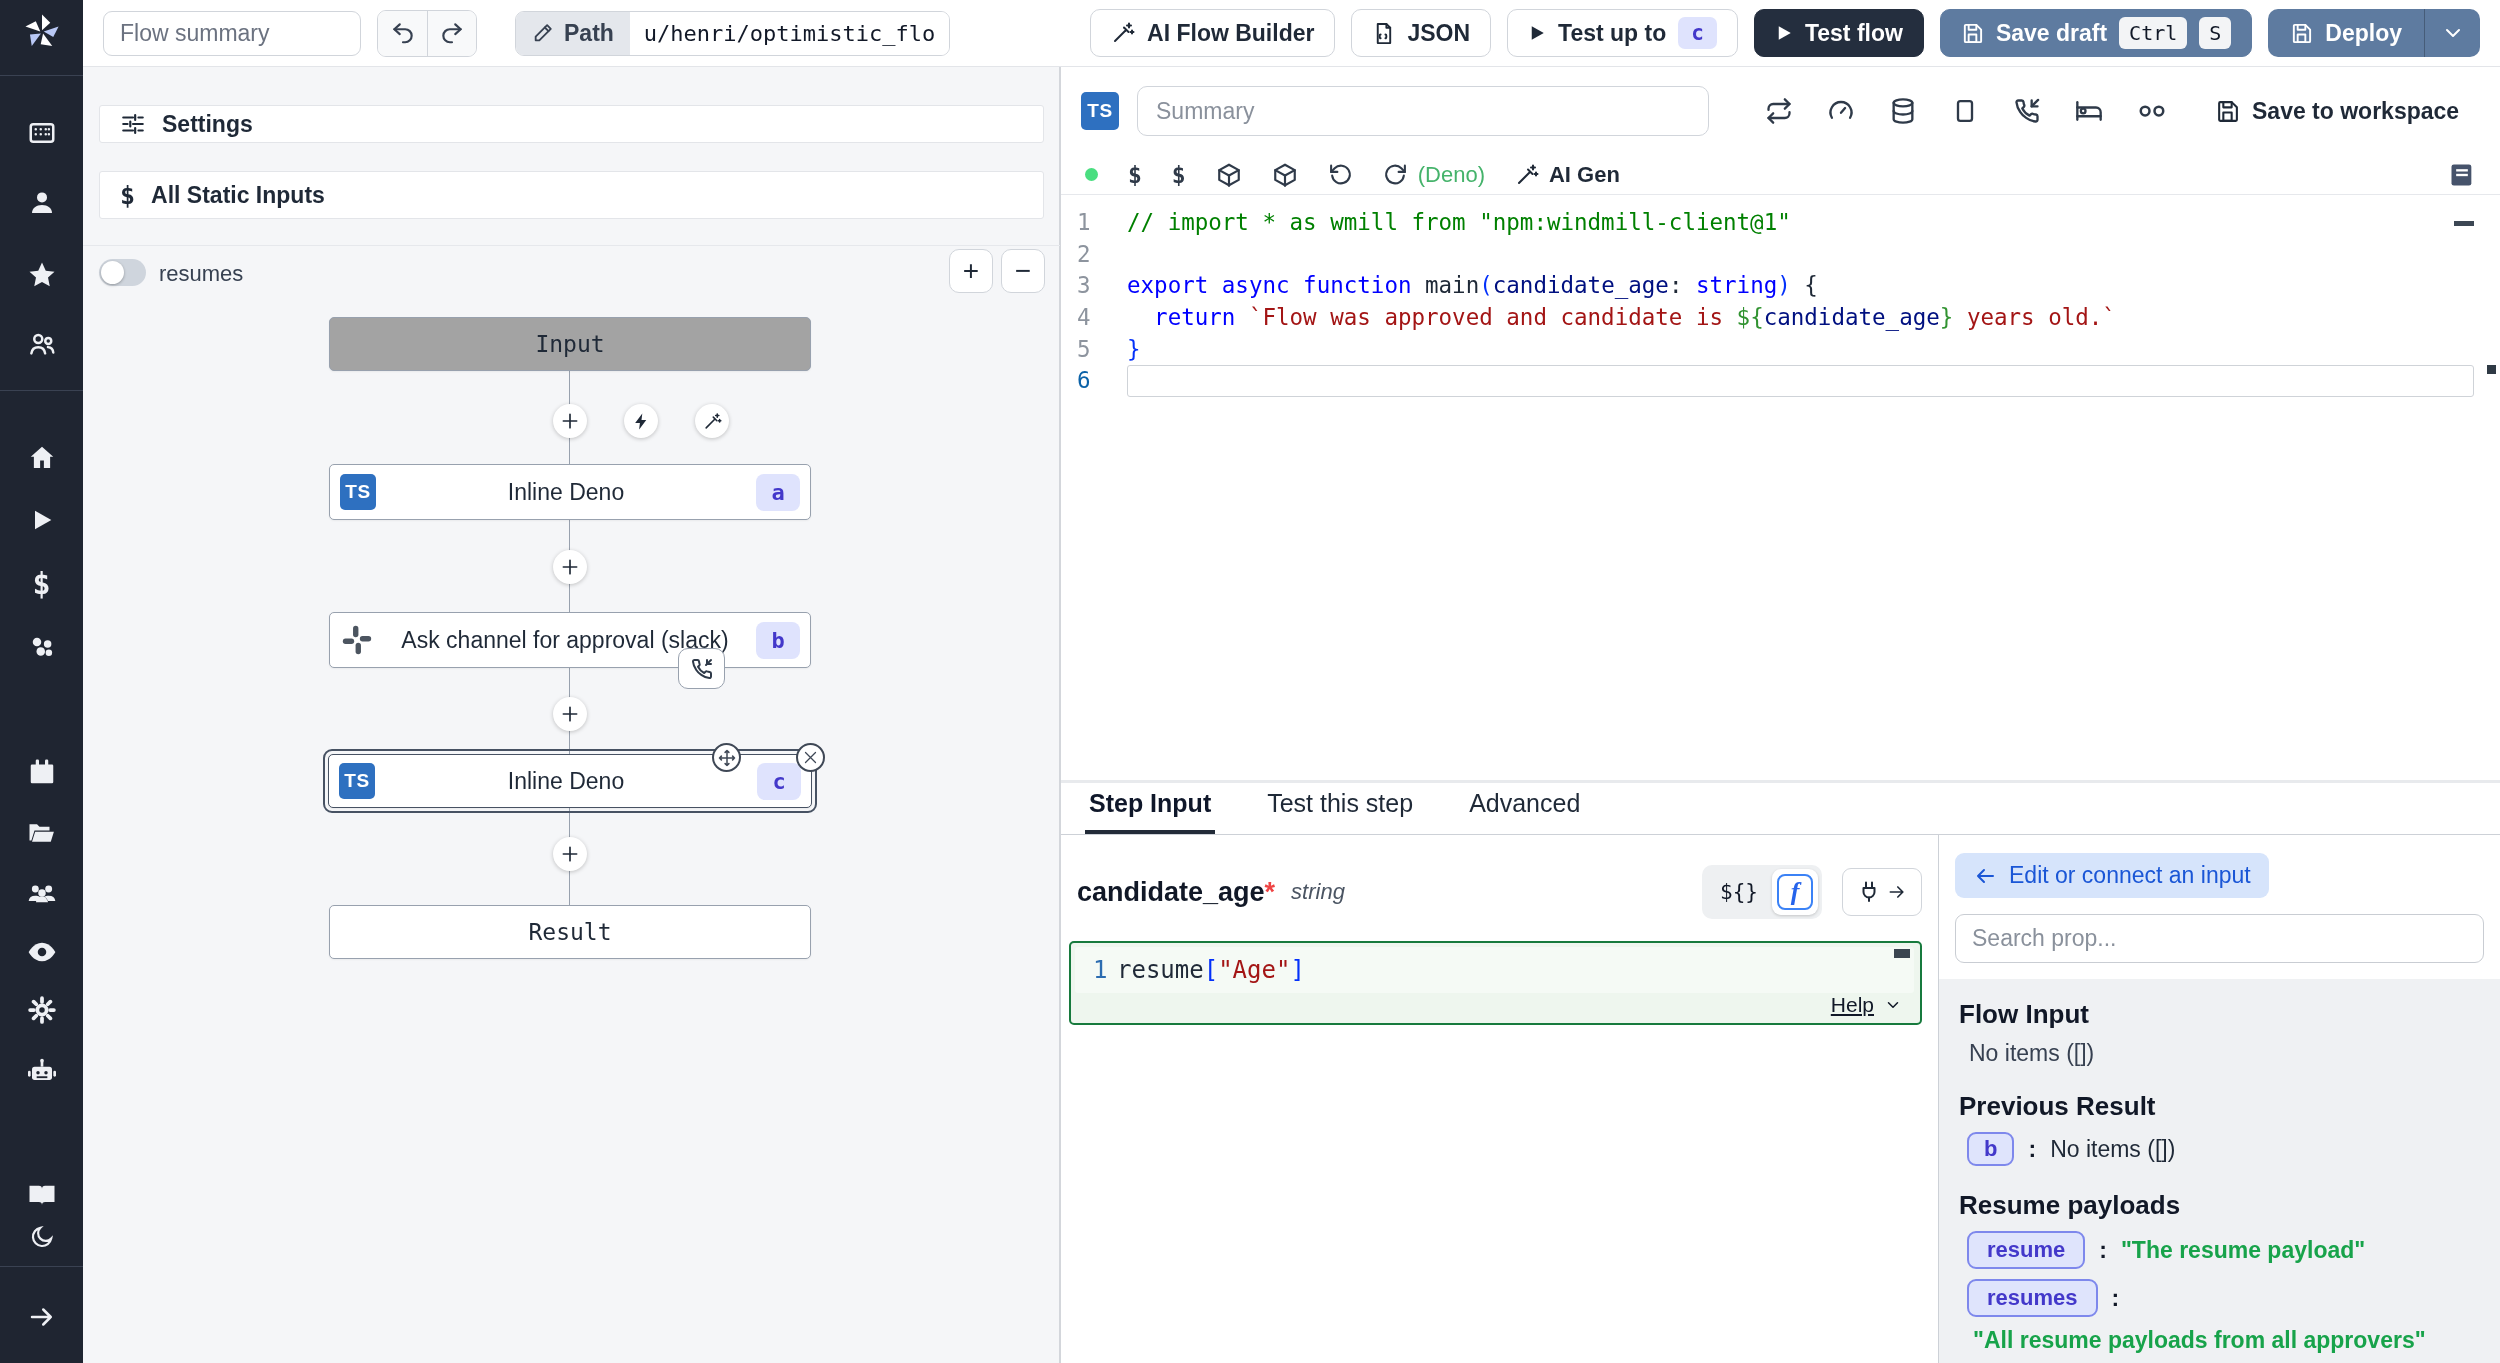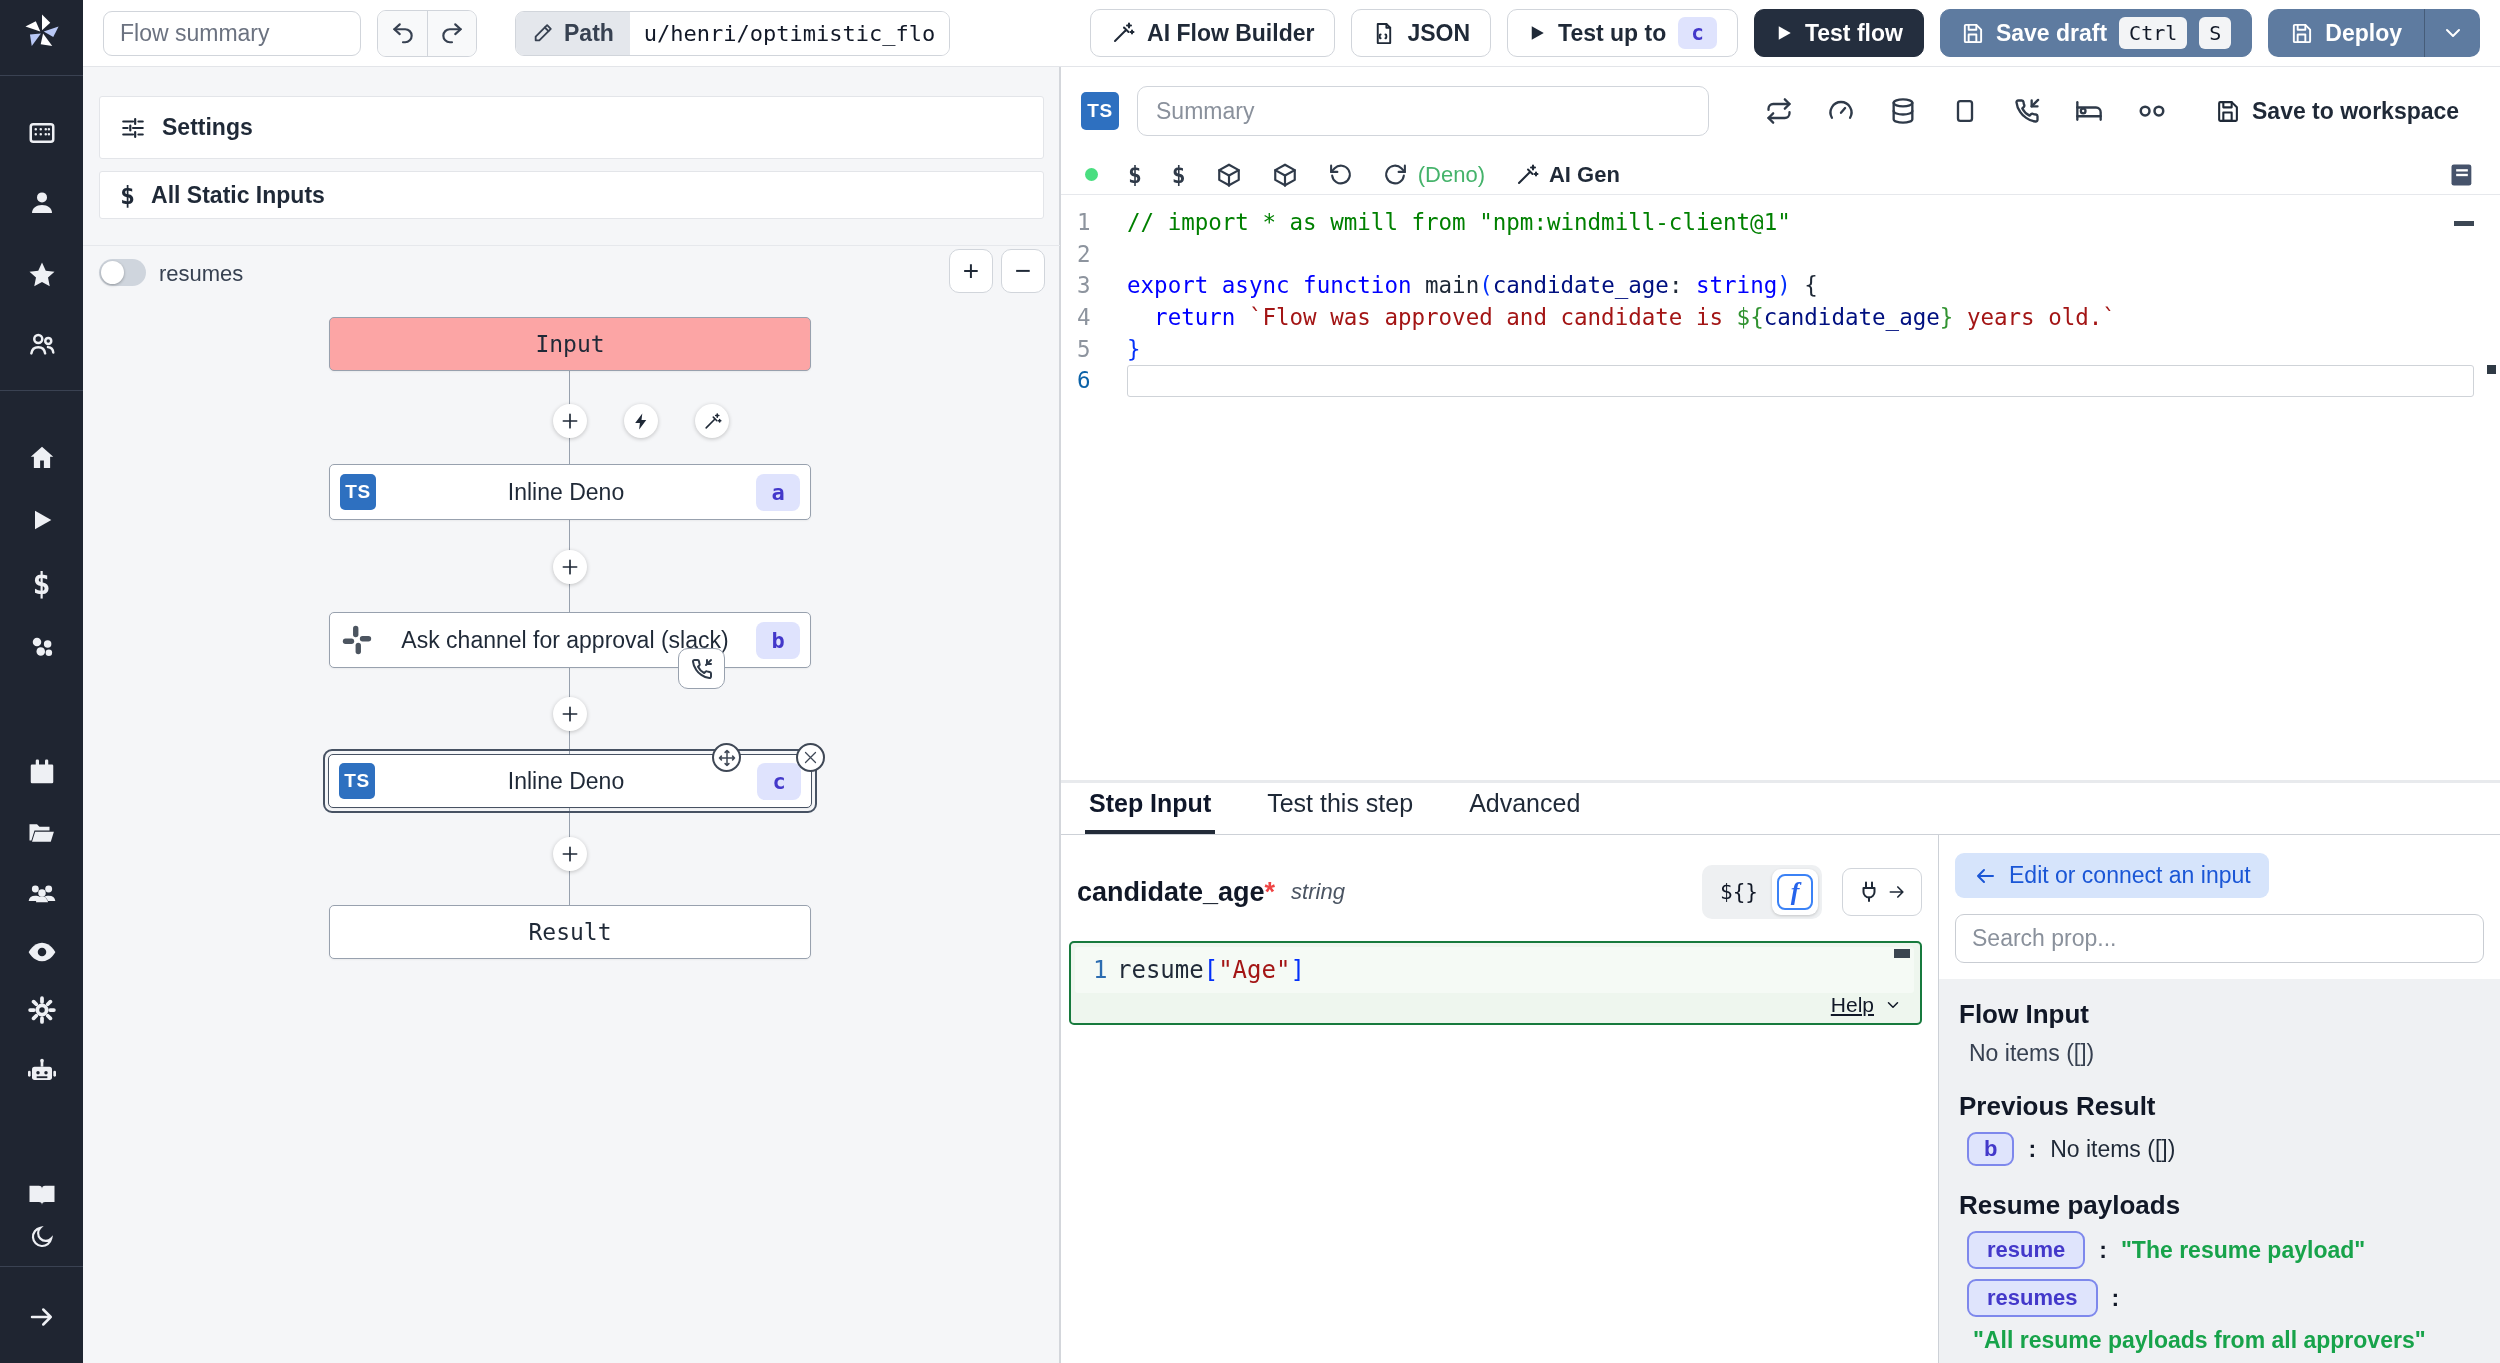--- a/index.html
+++ b/index.html
@@ -49,21 +49,21 @@
               display:flex; align-items:center; gap:16px; padding:0 20px; font-size:23px; font-weight:600; color:#1f2937; cursor:pointer; }
   .flow-sep { position:absolute; left:0; width:977px; border-top:1px solid #e6e8ec; }
   .toggle { border-radius:14px; background:#cfd5dd; position:relative; cursor:pointer; }
   .toggle .knob { position:absolute; background:#fff; border-radius:50%; box-shadow:0 1px 3px rgba(0,0,0,.3); }
   .zoom-btn { position:absolute; width:44px; height:44px; background:#fff; border:1px solid #d1d5db; border-radius:10px;
               font-size:28px; color:#1f2937; display:flex; align-items:center; justify-content:center; cursor:pointer; }
   .conn-line { position:absolute; width:0; border-left:1.5px solid #98a1ae; }
   .node { position:absolute; left:246px; width:482px; height:54px; background:#fff; border:1px solid #98a1ae; border-radius:5px;
           display:flex; align-items:center; padding:0 10px; cursor:pointer; box-shadow:0 1px 2px rgba(0,0,0,.05); }
   .node .label { flex:1; text-align:center; font-size:23px; color:#1f2937; }
-  .node.io { background:#fca5a5; justify-content:center; font-family:"DejaVu Sans Mono",monospace; font-size:23px; }
+  .node.io { background:#a3a3a3; justify-content:center; font-family:"DejaVu Sans Mono",monospace; font-size:23px; }
   .ts-badge { width:36px; height:36px; background:#2e70c0; border-radius:5px; color:#fff; font-weight:700; font-size:19px;
               display:flex; align-items:center; justify-content:center; letter-spacing:.5px; }
   .id-badge { min-width:44px; height:37px; background:#dfe3fd; border-radius:8px; color:#4338ca; font-weight:700;
               font-family:"DejaVu Sans Mono",monospace; font-size:22px; display:flex; align-items:center; justify-content:center; }
   .circle-btn { position:absolute; width:34px; height:34px; border-radius:50%; background:#fff;
                 box-shadow:0 1px 4px rgba(0,0,0,.22); display:flex; align-items:center; justify-content:center;
                 color:#1f2937; cursor:pointer; z-index:3; }
   .sel-wrap { position:absolute; left:240px; top:682px; width:494px; padding:3px; border:2.5px solid #475263; border-radius:9px; }
   .sel-wrap .node { position:static; width:100%; border-color:#475263; border-width:1.5px; }
   .mini-circle { position:absolute; width:29px; height:29px; border-radius:50%; background:#fff; border:2px solid #3f4856;
@@ -363,21 +363,21 @@
     </div>
     <div class="chev">
       <svg class="ic" width="24" height="24" viewBox="0 0 24 24">
           <path d="M6 9l6 6 6-6"></path>
         </svg>
     </div>
   </div>
 </header>
 
 <section class="flow">
-  <div class="flow-bar" style="top:29px;height:63px">
+  <div class="flow-bar" style="top:38px;height:38px">
     <svg class="ic" width="26" height="26" viewBox="0 0 24 24">
         <path d="M3 6h9M17 6h4M3 12h4M12 12h9M3 18h9M17 18h4"></path>
         <path d="M14 3.8v4.4M9.5 9.8v4.4M14 15.8v4.4"></path>
       </svg>
     <span>Settings</span>
   </div>
   <div class="flow-bar" style="top:104px;height:48px">
     <span class="mono" style="font-size:25px;font-weight:700">$</span>
     <span>All Static Inputs</span>
   </div>

